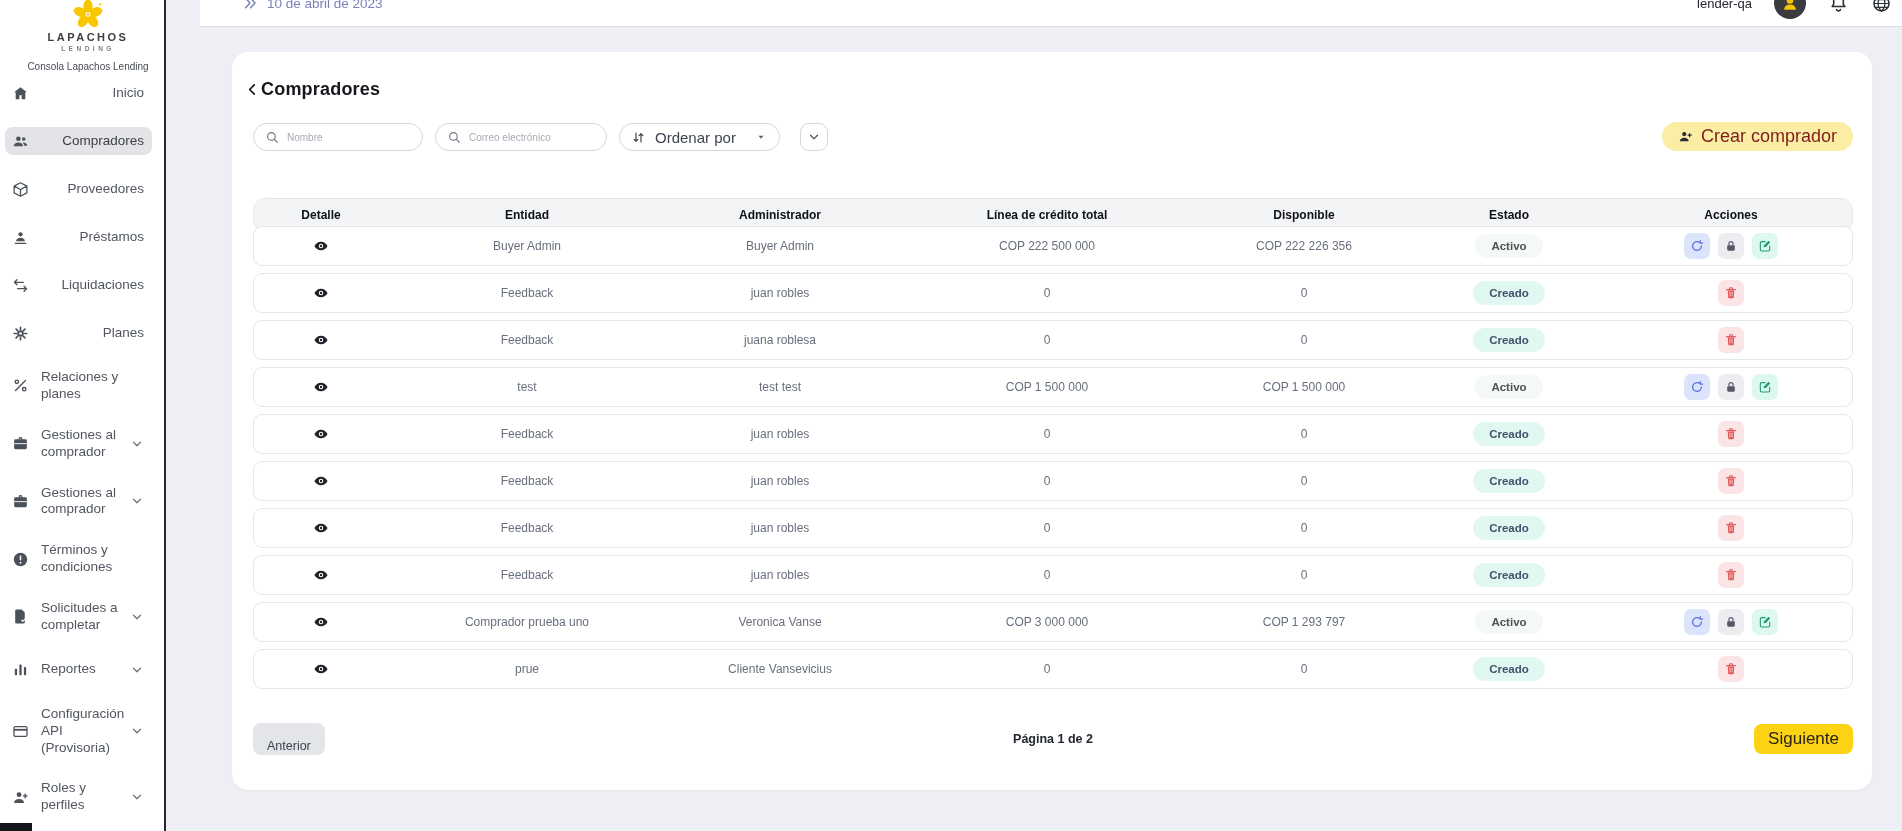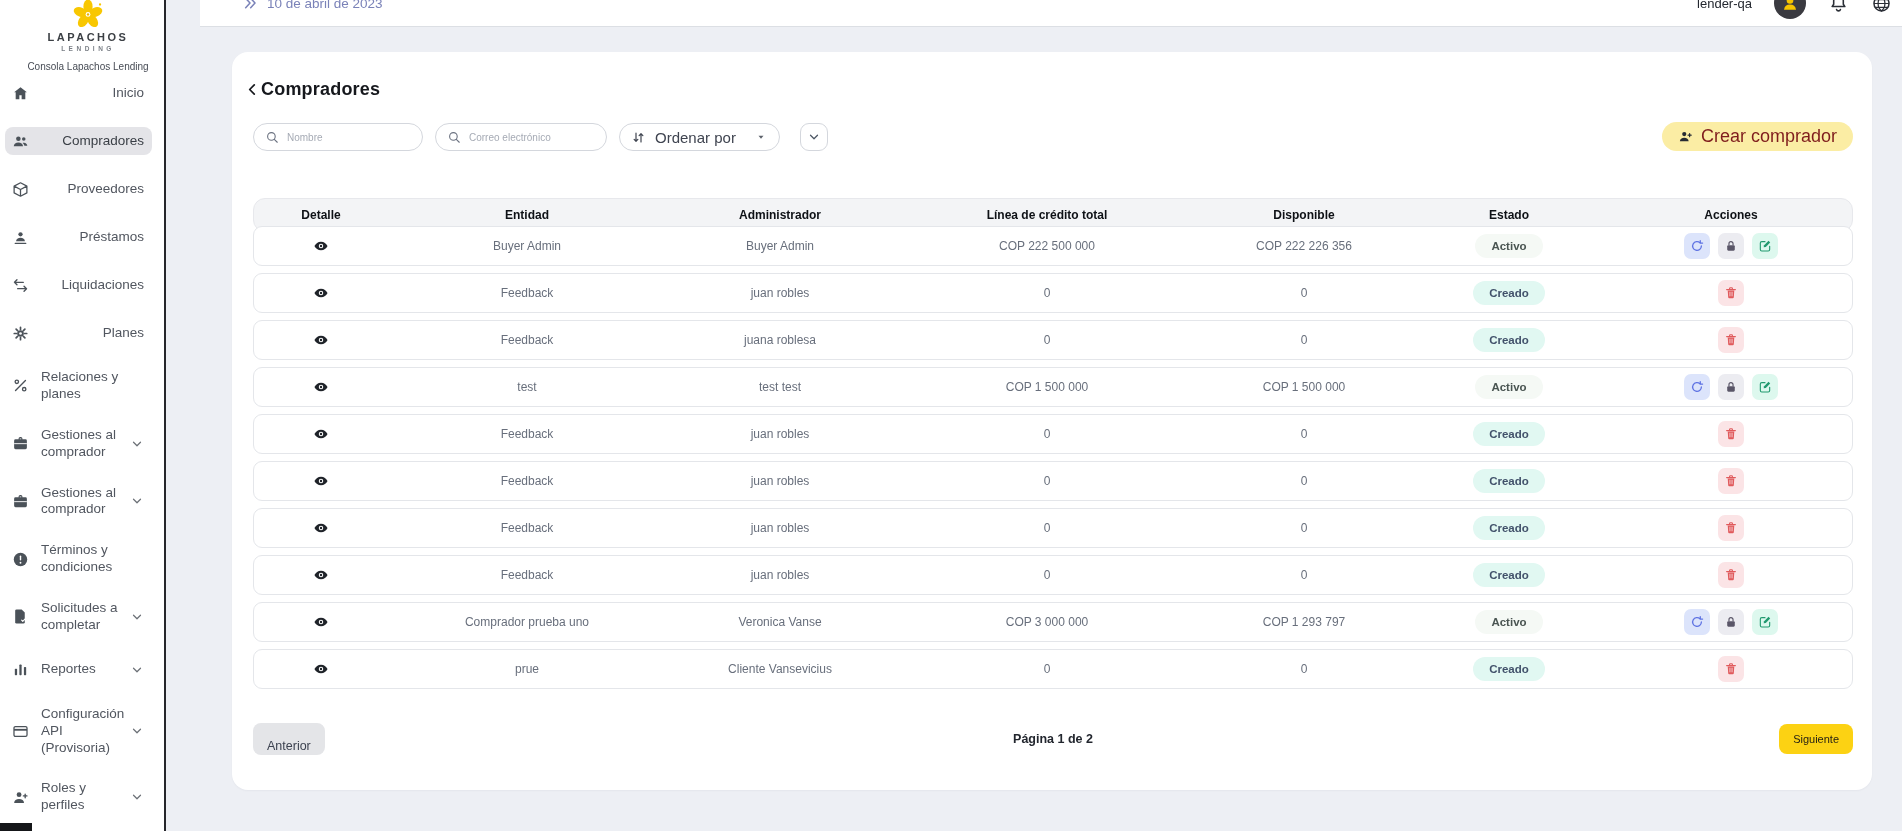--- a/index.html
+++ b/index.html
@@ -93,21 +93,21 @@
   .act-lock    { background:#ececf1; color:#5a5668; }
   .act-edit    { background:#ddf8ee; color:#21996f; }
   .act-delete  { background:#fbe4e6; color:#e05a5c; }
 
   
   .pager { position:absolute; top:672px; left:21px; width:1600px; height:30px; display:flex; align-items:center; }
   .prev-btn { background:#e4e5e8; border:none; border-radius:8px; padding:16px 14px; height:30px;
               font-family:inherit; font-size:12.5px; color:#3c4250; cursor:pointer; }
   .page-info { position:absolute; left:0; right:0; text-align:center; font-size:12.5px; font-weight:600; color:#22262e; }
   .next-btn { margin-left:auto; background:#fcd213; border:none; border-radius:8px; padding:0 14px; height:30px;
-              font-family:inherit; font-size:11px; font-weight:500; color:#272315; cursor:pointer; z-index:1; }
+              font-family:inherit; font-size:17px; font-weight:500; color:#272315; cursor:pointer; z-index:1; }
 
   .corner-chip { position:absolute; left:0; bottom:0; width:32px; height:8px; background:#151619; z-index:9; }
   .sprites { position:absolute; width:0; height:0; overflow:hidden; }
 </style>
 </head>
 <body>
 
 <svg class="sprites" xmlns="http://www.w3.org/2000/svg">
   <defs>
     <symbol id="i-flower" viewBox="0 0 48 48">

